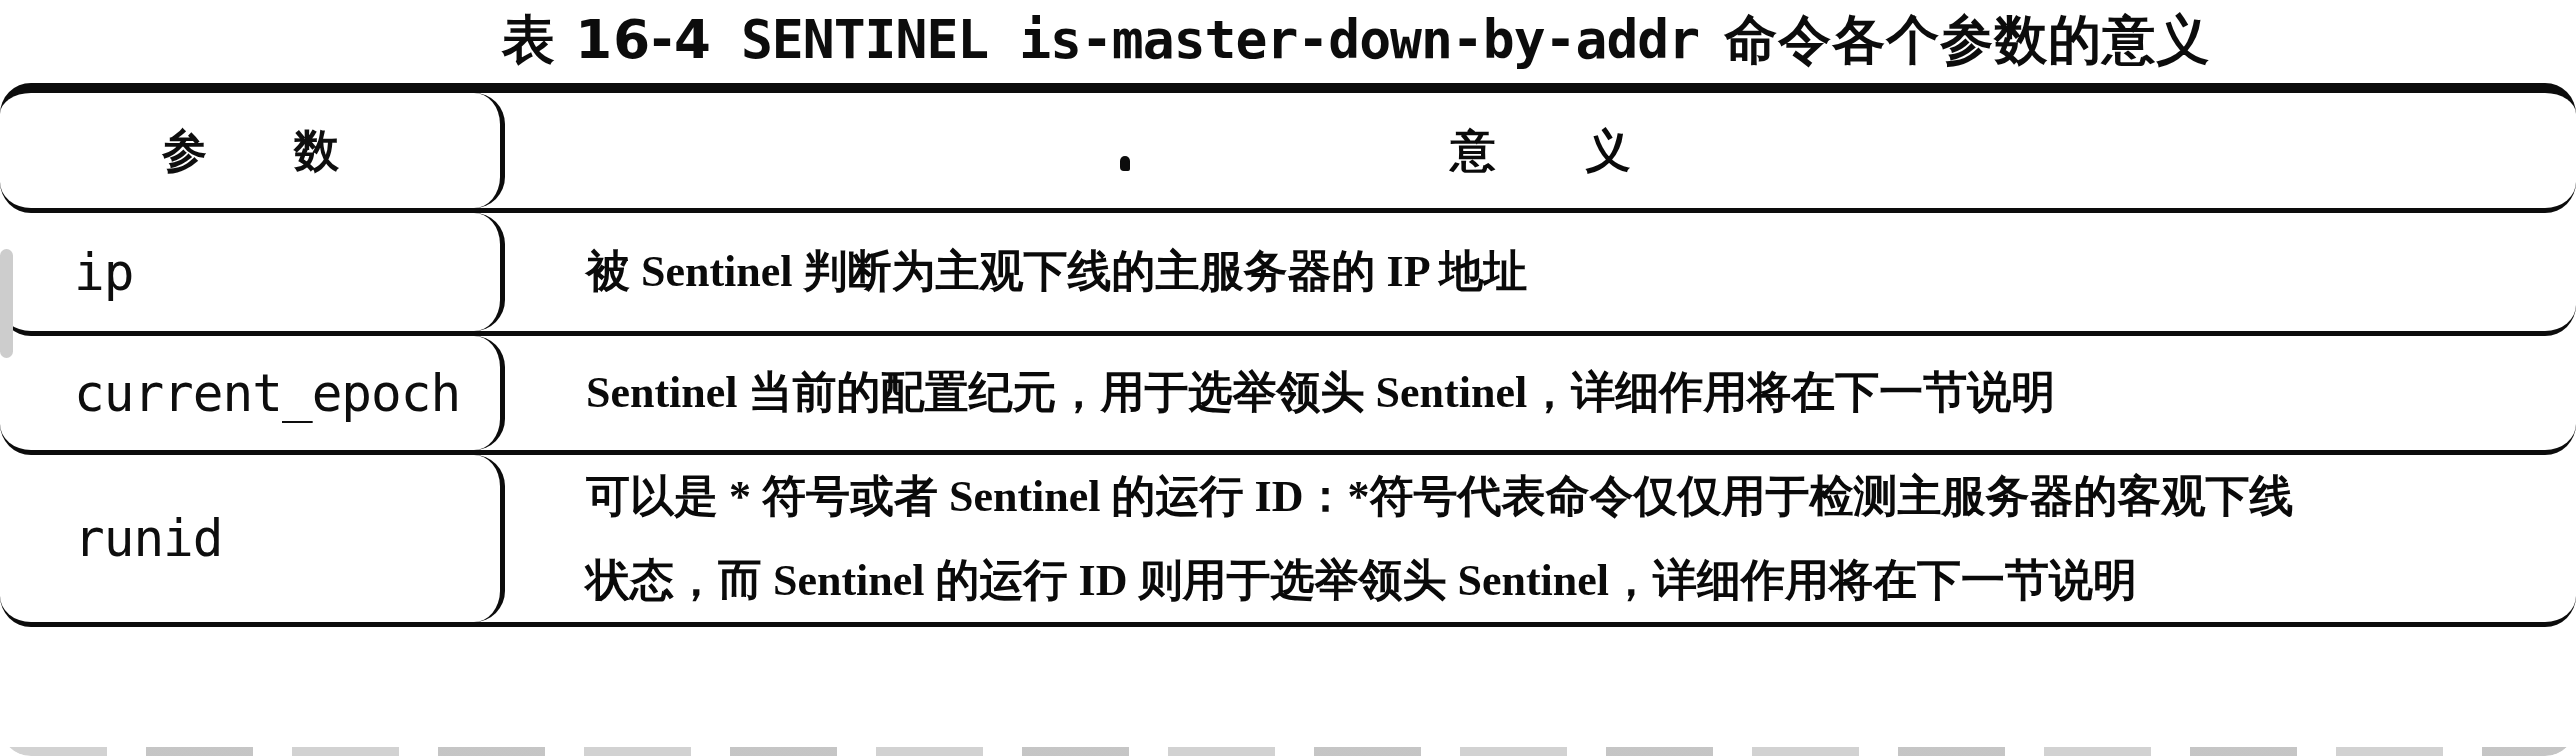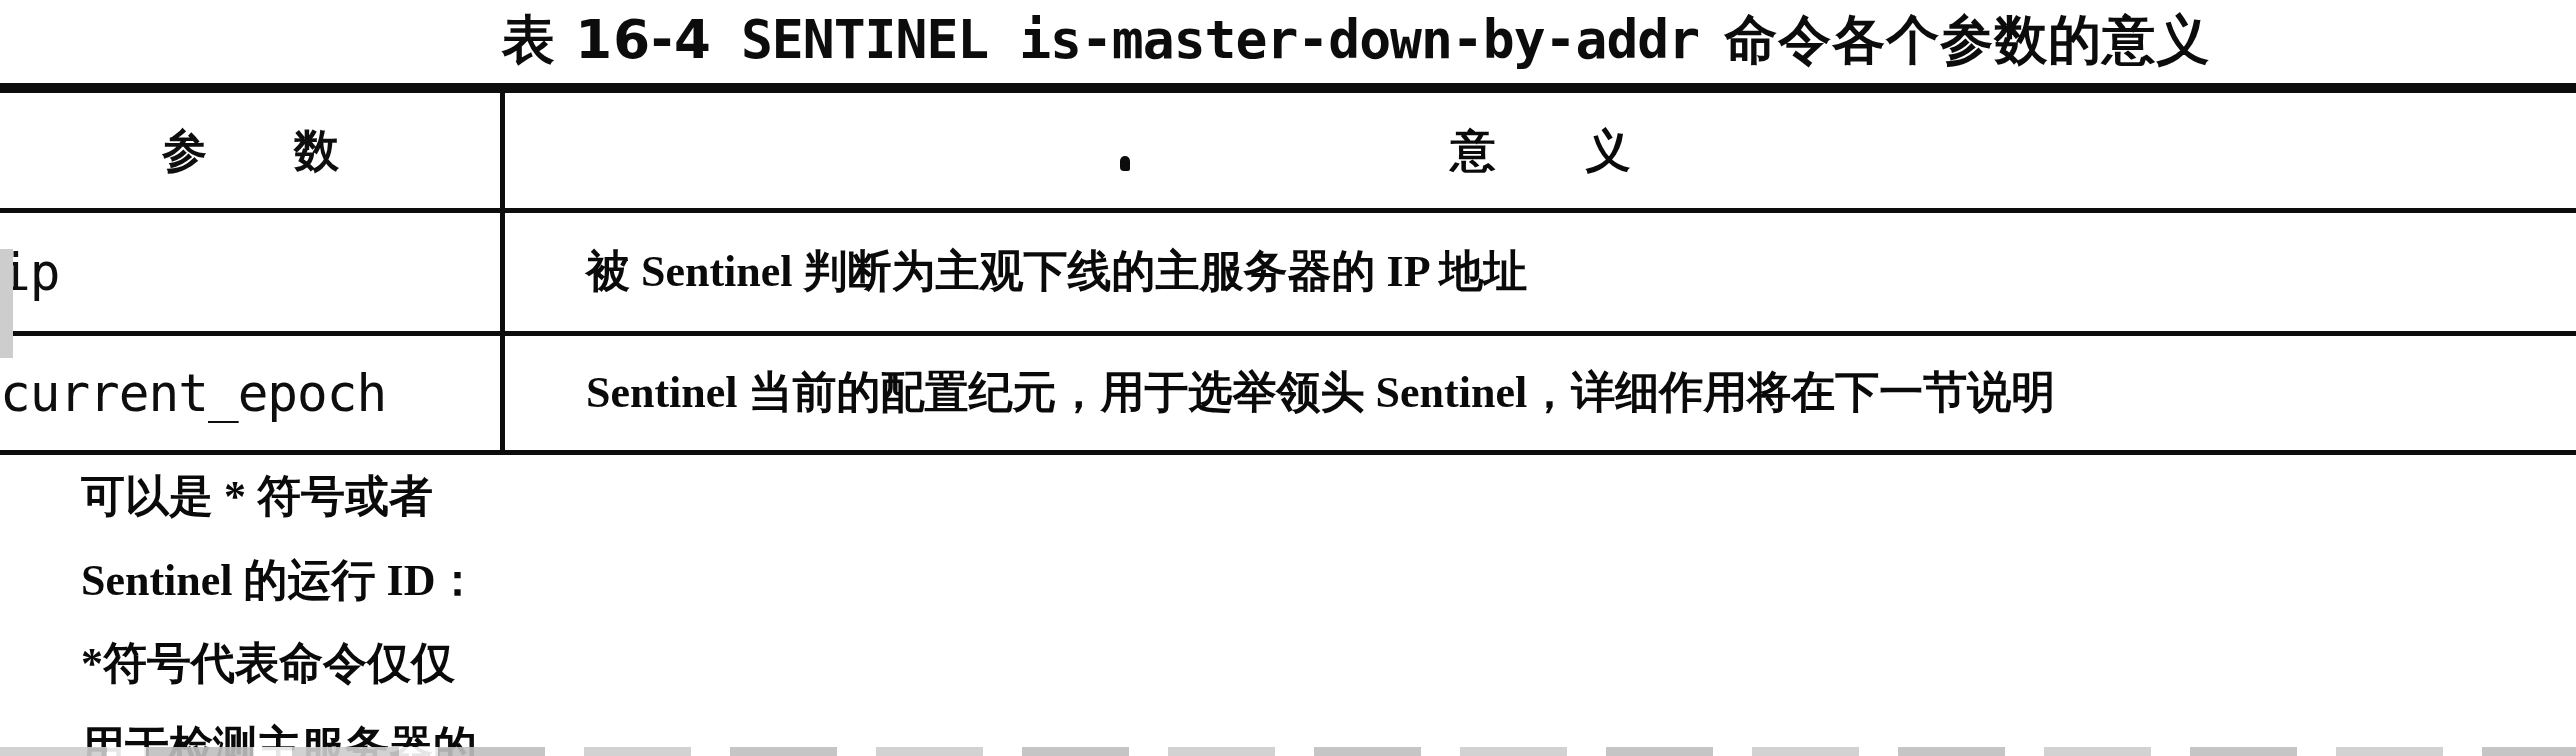--- a/index.html
+++ b/index.html
@@ -1,20 +1,20 @@
 <!DOCTYPE html>
 <html style="--ink: #0c0c0c; --paper: #ffffff; --gray: #cdcdcd;"><head>
 <meta charset="utf-8">
 <style>
   :root{
     --ink:#0c0c0c;
     --paper:#ffffff;
     --gray:#cdcdcd;
   }
-  *{margin:0;padding:0;box-sizing:border-box;}
+  *{margin:0;padding:0;box-sizing:border-box;border-radius:31px;}
   html,body{background:#fff;}
   .page{
     position:relative;
     width:2576px;height:756px;
     background:var(--paper,#fff);
     overflow:hidden;
     color:var(--ink,#0c0c0c);
   }
   
   .caption{
@@ -53,20 +53,21 @@
   .row:nth-child(2){flex:0 0 123px;}
   .row:nth-child(3){flex:0 0 119px;}
   .row:nth-child(4){flex:0 0 121px;}
   .row:nth-child(5){flex:1 1 auto;border-bottom:none;}
   .cell{
     display:flex;align-items:center;
     overflow:hidden;
   }
   .cell.param{
     border-right:5.8px solid var(--ink,#0c0c0c);
+    padding-left:74px;
     font-family:"DejaVu Sans Mono","Liberation Mono",monospace;
     font-size:51px;
     letter-spacing:-1px;
     color:#0e0e0e;
   }
   .cell.meaning{
     padding-left:81px;padding-right:23.4px;
     font-family:"Liberation Serif","DejaVu Serif",serif;
     font-weight:700;
     font-size:44px;
@@ -122,20 +123,21 @@
       <div class="cell meaning">被 Sentinel 判断为主观下线的主服务器的 IP 地址</div>
     </div>
 
 
     <div class="row body">
       <div class="cell param">current_epoch</div>
       <div class="cell meaning">Sentinel 当前的配置纪元，用于选举领头 Sentinel，详细作用将在下一节说明</div>
     </div>
 
     <div class="row body">
+      <div class="cell param">runid</div>
       <div class="cell meaning">可以是 * 符号或者 Sentinel 的运行 ID：*符号代表命令仅仅用于检测主服务器的客观下线
 状态，而 Sentinel 的运行 ID 则用于选举领头 Sentinel，详细作用将在下一节说明</div>
     </div>
   </div>
 
   <div class="ink-dot"></div>
   <div class="edge-bar"></div>
   <div class="bottom-dashes"></div>
 
 </div>

